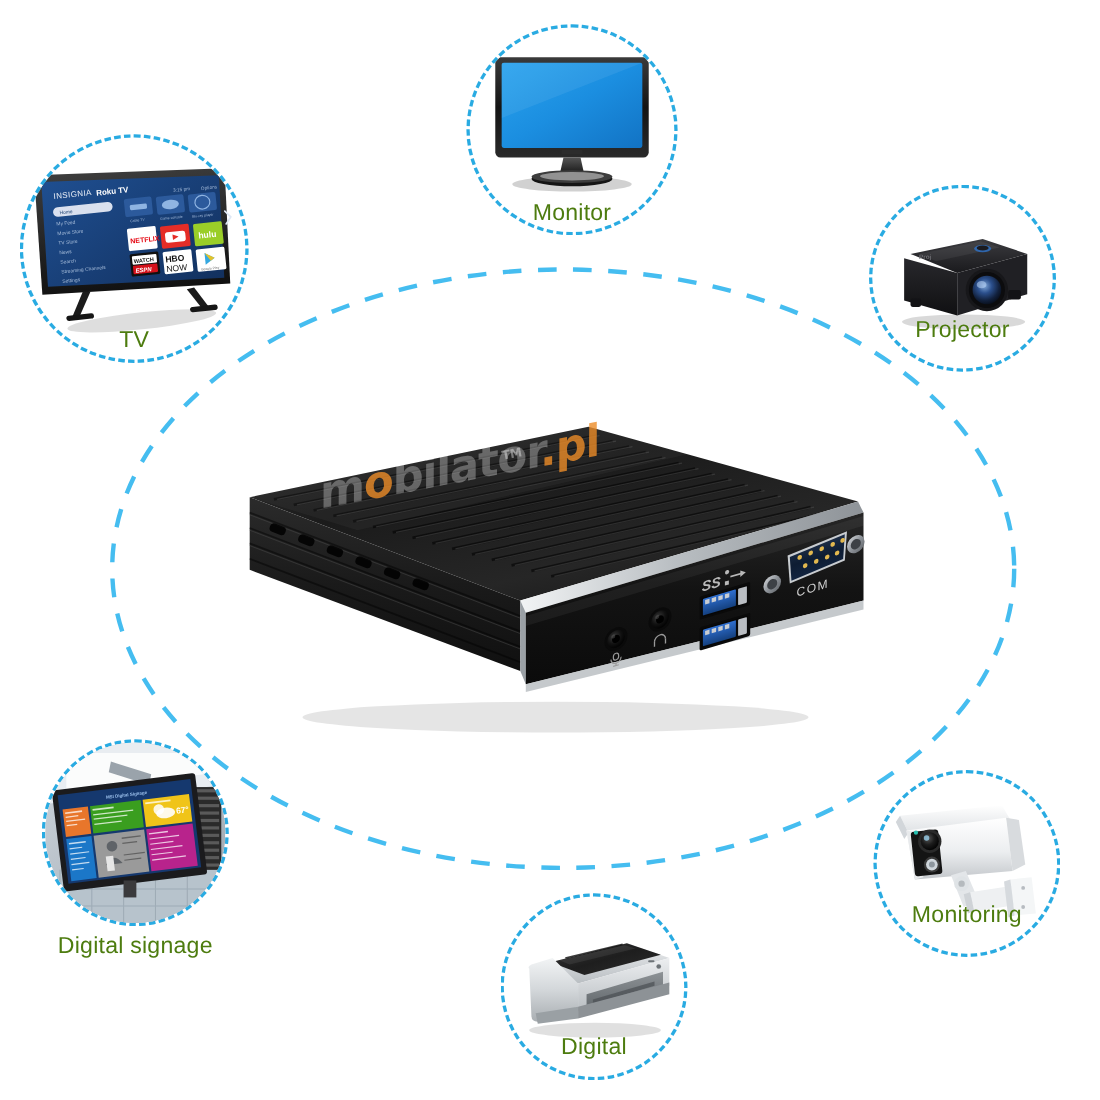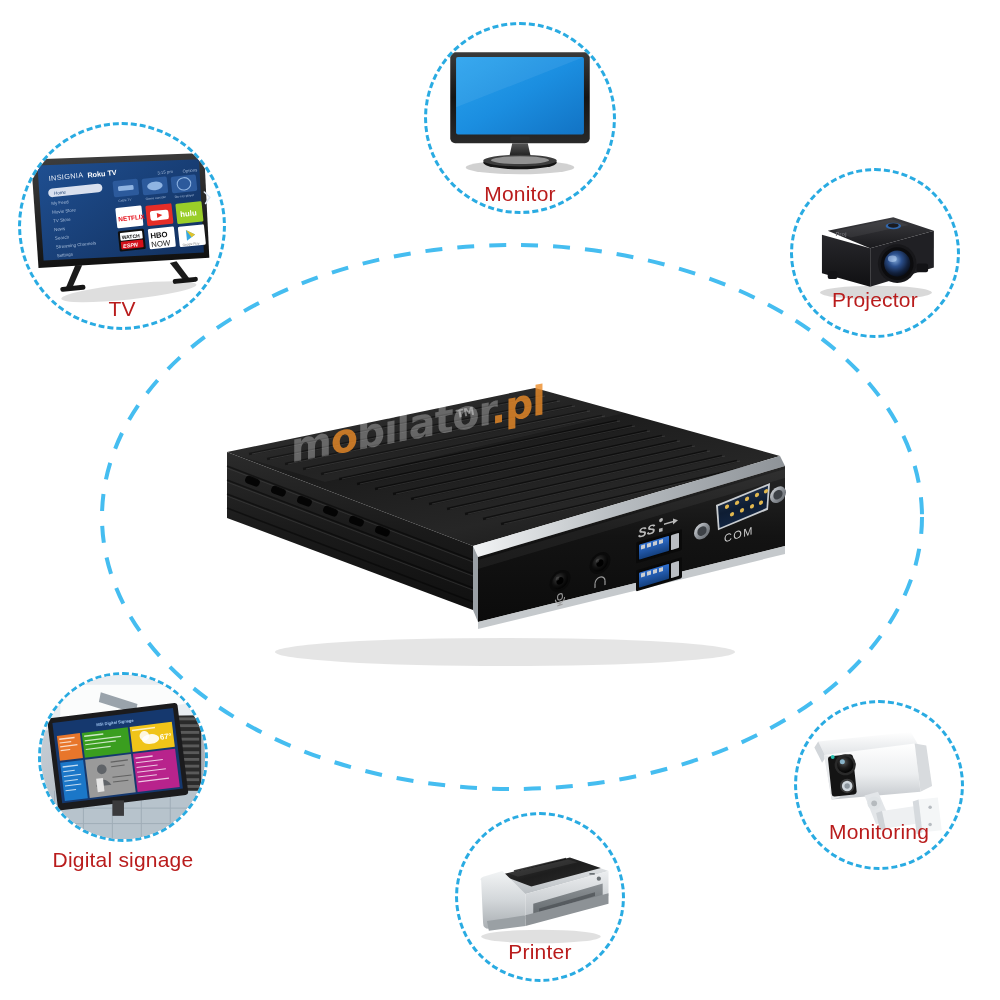--- a/index.html
+++ b/index.html
@@ -24,21 +24,21 @@
     border:3px dashed #29ABE2;
     background:#fff;
     box-sizing:border-box;
     overflow:hidden;
   }
   .art{position:absolute;left:0;top:0;width:100%;height:100%;}
   .nlabel{
     position:absolute;
     width:300px;
     text-align:center;
-    color:#b91c1c;
+    color:#4d7c0f;
     font-size:21px;
     letter-spacing:.2px;
     white-space:nowrap;
   }
 
   
   #minipc{position:absolute;left:205:px;top:370px;width:590px;height:300px;}
 </style>
 </head>
 <body>
@@ -409,21 +409,21 @@
         <path d="M78 92 L150 71 L150 88 L78 108 Z" fill="url(#prFront)"></path>
         <path d="M84 97 L142 80 L142 84 L84 101 Z" fill="#4a4f53" opacity=".7"></path>
 
         <path d="M70 104 L156 81 L156 92 L70 115 Z" fill="#8d9296"></path>
         <path d="M30 110 L70 104 L70 115 L32 120 Z" fill="#9aa0a4"></path>
 
         <circle cx="146" cy="66" r="2.2" fill="#6d7377"></circle>
         <rect x="136" y="60" width="6" height="2" rx="1" fill="#6d7377"></rect>
       </svg>
     </div>
-    <div class="nlabel" style="left:-65px;top:128px;">Printer</div>
+    <div class="nlabel" style="left:-65px;top:128px;">Digital</div>
   </div>
 
   <div id="minipc" style="left:205px;top:370px;width:590px;height:300px;">
     <svg class="art" viewBox="0 0 590 300">
       <defs>
         <linearGradient id="topFace" x1="0.1" y1="0" x2="0.9" y2="1">
           <stop offset="0" stop-color="#2e2e2e"></stop>
           <stop offset="0.35" stop-color="#1b1b1b"></stop>
           <stop offset="0.7" stop-color="#262626"></stop>
           <stop offset="1" stop-color="#141414"></stop>

